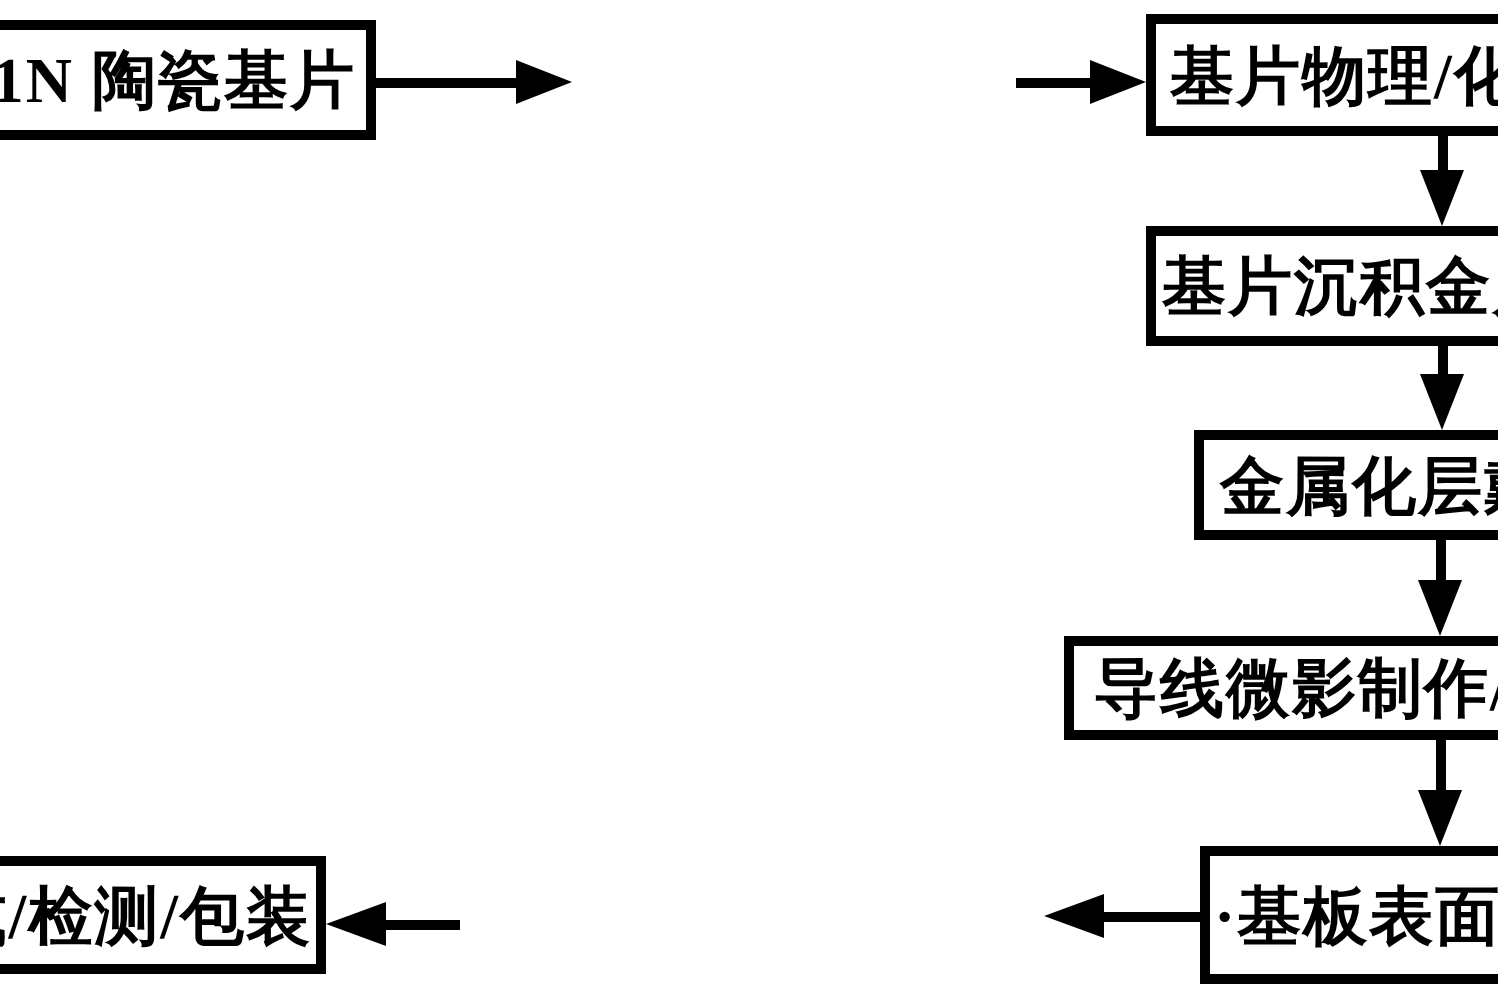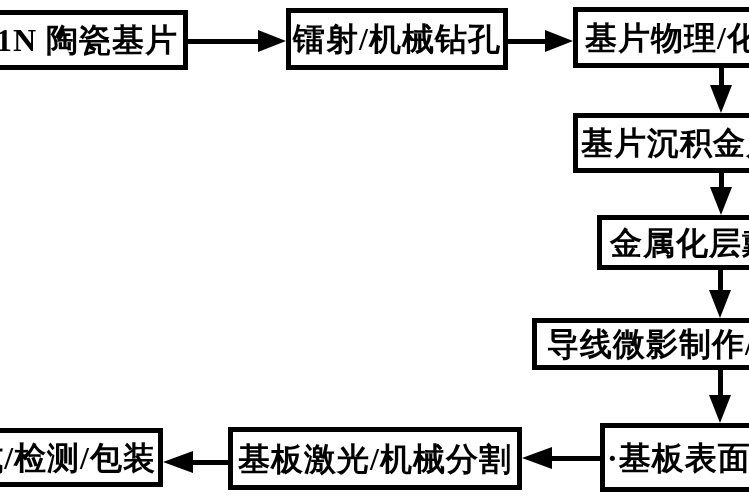--- a/index.html
+++ b/index.html
@@ -57,33 +57,31 @@
     border-top: 28px solid #000000;
   }
 </style>
 </head>
 <body>
 
 <div id="stage">
 
   <div class="node right" style="left:-26px; top:10px; width:214px; height:60px; padding-right:5px;">A1N 陶瓷基片</div>
 
-  <div class="node center" style="left:286px; top:8px; width:222px; height:62px;">镭射/机械钻孔</div>
 
   <div class="node left" style="left:573px; top:7px; width:205px; height:61px; padding-left:7px;">基片物理/化</div>
 
   <div class="node left" style="left:573px; top:113px; width:205px; height:60px; padding-left:3px;">基片沉积金属</div>
 
   <div class="node left" style="left:597px; top:215px; width:181px; height:55px; padding-left:8px;">金属化层戴</div>
 
   <div class="node left" style="left:532px; top:318px; width:246px; height:52px; padding-left:10px;">导线微影制作/光</div>
 
   <div class="node left" style="left:600px; top:423px; width:178px; height:69px; padding-left:2px;">·基板表面防</div>
 
-  <div class="node center" style="left:228px; top:427px; width:294px; height:63px;">基板激光/机械分割</div>
 
   <div class="node right" style="left:-45px; top:428px; width:208px; height:59px; padding-right:2px;">式/检测/包装</div>
 
   <div class="line" style="left:188px; top:39px; width:75px; height:5px;"></div>
   <div class="head right" style="left:258px; top:30px;"></div>
 
   <div class="line" style="left:508px; top:39px; width:42px; height:5px;"></div>
   <div class="head right" style="left:545px; top:30px;"></div>
 
   <div class="line" style="left:719px; top:68px; width:5px; height:22px;"></div>

